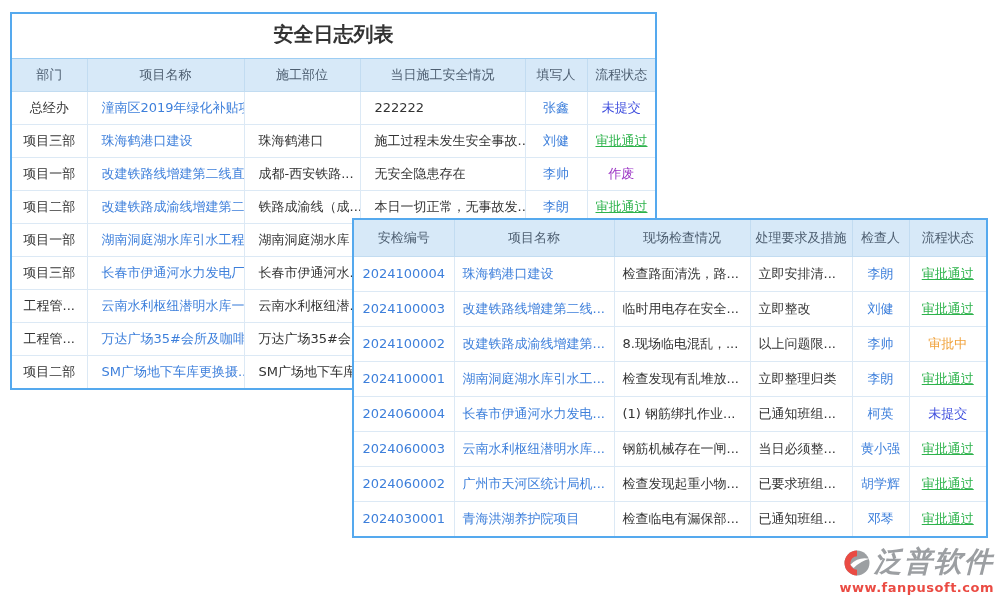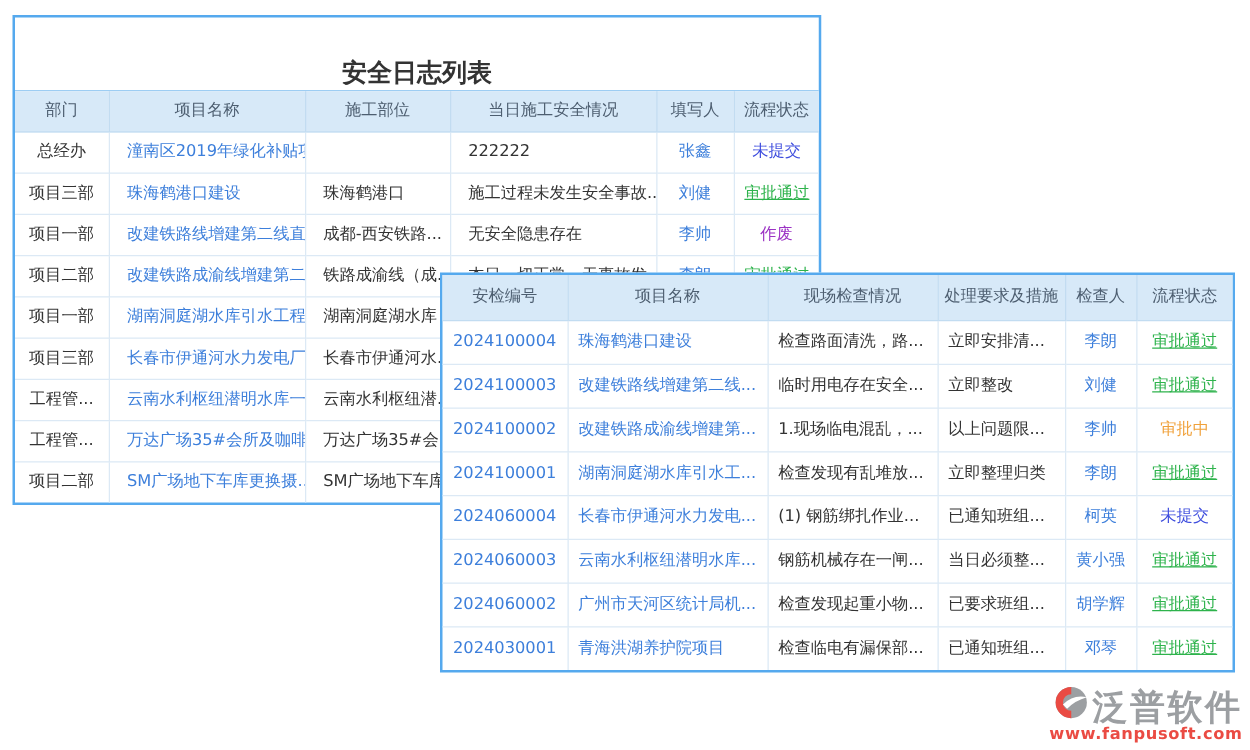--- a/index.html
+++ b/index.html
@@ -26,23 +26,23 @@
     font-size:13px;color:var(--text-dark);
   }
   .panel{
     position:absolute;background:#ffffff;
     border:2px solid var(--border-blue);
   }
   #log-panel{left:10px;top:12px;width:647px;z-index:1;}
   #inspection-panel{left:352px;top:218px;width:636px;z-index:2;}
   .panel-title{
     text-align:center;font-size:20px;font-weight:bold;color:var(--text-dark);
-    height:35px;line-height:41px;
+    height:45px;line-height:41px;
     border-bottom:1px solid #9dcdf3;
-    white-space:nowrap;overflow:hidden;margin-top:24px;
+    white-space:nowrap;overflow:hidden;
   }
   table{border-collapse:collapse;width:100%;table-layout:fixed;padding-left:44px;}
   th{
     background:var(--header-bg);color:var(--header-text);font-weight:normal;
     font-size:13px;padding:8px 4px;text-align:center;vertical-align:middle;
     border-right:1px solid var(--grid-line-head);
     border-bottom:1px solid var(--grid-line-head);
     line-height:16px;
   }
   #inspection-panel th{padding:7px 4px;height:36px;}
@@ -60,21 +60,21 @@
   .link{color:var(--link-blue);cursor:pointer;}
   .status-approved{color:var(--green);text-decoration:underline;cursor:pointer;}
   .status-pending{color:var(--orange);cursor:pointer;}
   .status-unsubmitted{color:var(--indigo);cursor:pointer;}
   .status-voided{color:var(--purple);cursor:pointer;}
   
   .watermark{
     position:absolute;right:6px;bottom:6px;z-index:3;opacity:.88;
     text-align:right;line-height:1;
   }
-  .wm-row{display:flex;align-items:flex-end;justify-content:flex-end;}
+  .wm-row{display:flex;align-items:flex-start;justify-content:flex-end;font-style:italic;}
   .wm-brand{
     font-size:28px;font-weight:bold;color:var(--brand-gray);
     letter-spacing:2px;margin-left:2px;
   }
   .wm-url{
     font-size:13px;font-weight:bold;color:var(--brand-red);
     margin-top:1px;letter-spacing:.5px;
   }
 </style>
 </head>
@@ -211,21 +211,21 @@
           <td><span class="link">2024100003</span></td>
           <td class="al"><span class="link">改建铁路线增建第二线...</span></td>
           <td class="al"><span>临时用电存在安全...</span></td>
           <td class="al"><span>立即整改</span></td>
           <td><span class="link">刘健</span></td>
           <td><span class="status-approved">审批通过</span></td>
         </tr>
         <tr>
           <td><span class="link">2024100002</span></td>
           <td class="al"><span class="link">改建铁路成渝线增建第...</span></td>
-          <td class="al"><span>1.现场临电混乱，...</span></td>
+          <td class="al"><span>8.现场临电混乱，...</span></td>
           <td class="al"><span>以上问题限...</span></td>
           <td><span class="link">李帅</span></td>
           <td><span class="status-pending">审批中</span></td>
         </tr>
         <tr>
           <td><span class="link">2024100001</span></td>
           <td class="al"><span class="link">湖南洞庭湖水库引水工...</span></td>
           <td class="al"><span>检查发现有乱堆放...</span></td>
           <td class="al"><span>立即整理归类</span></td>
           <td><span class="link">李朗</span></td>

